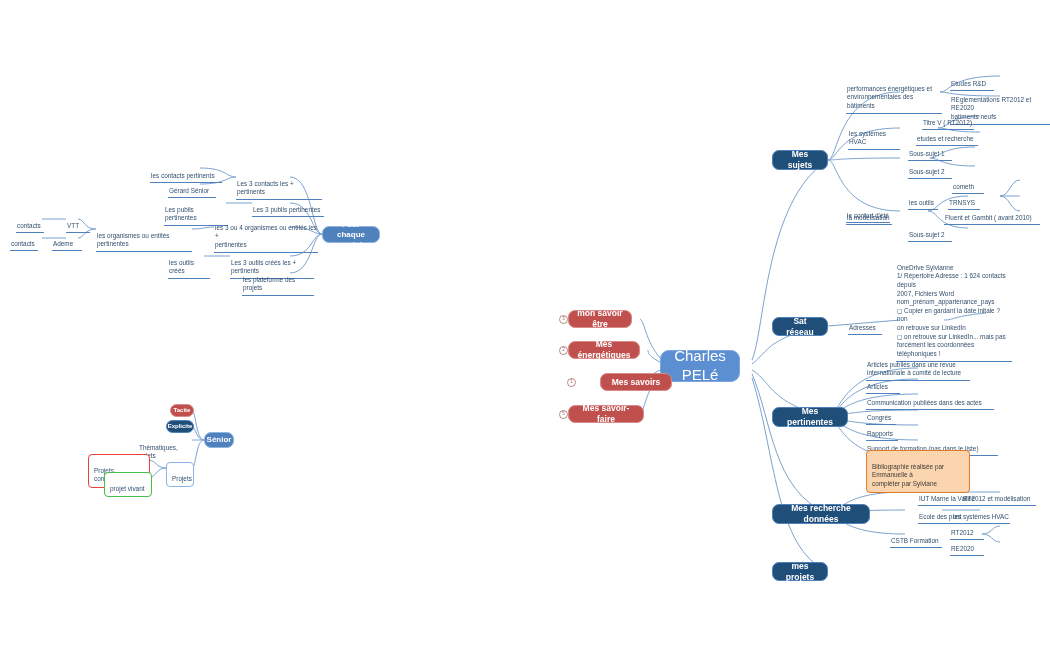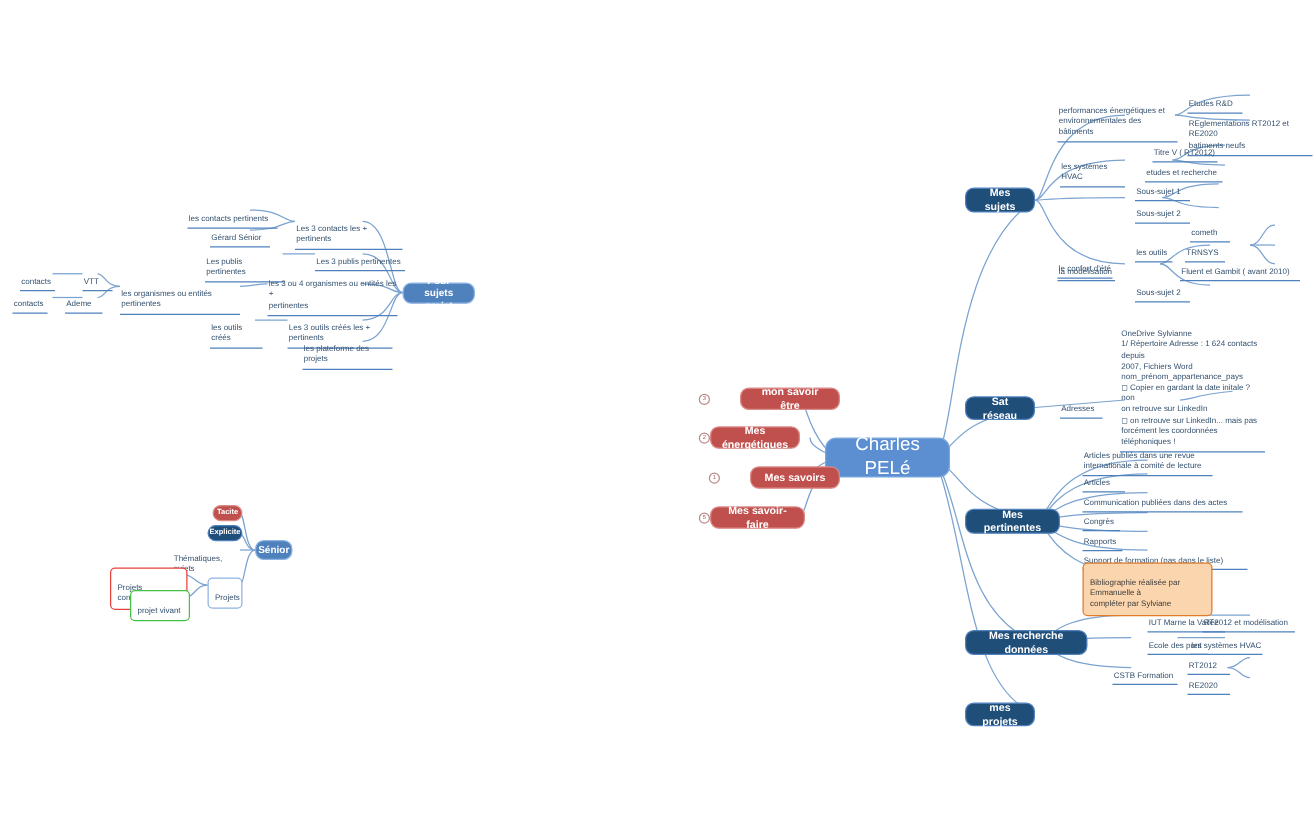--- a/index.html
+++ b/index.html
@@ -198,25 +198,25 @@
 
       <path d="M204 440 C 196 440 196 411 192 411"></path>
       <path d="M204 440 C 196 440 196 427 192 427"></path>
       <path d="M204 440 C 196 440 196 440 192 440"></path>
       <path d="M204 440 C 196 440 196 468 192 468"></path>
       <path d="M166 468 C 156 468 156 460 148 460"></path>
       <path d="M166 468 C 156 468 156 478 148 478"></path>
     </g>
   </svg>
 
-  <div class="node pill central" style="left:660px; top:350px; width:100px; height:32px;">
+  <div class="node pill central" style="left:660px; top:350px; width:80px; height:32px;">
     <span>Charles PELé</span>
   </div>
 
-  <div class="node pill red" style="left:592px; top:310px; width:80px; height:18px;">
+  <div class="node pill red" style="left:568px; top:310px; width:64px; height:18px;">
     <span>mon savoir être</span>
   </div>
   <div class="marker" style="left:559px; top:315px;"><span>3</span></div>
 
   <div class="node pill red" style="left:568px; top:341px; width:72px; height:18px;">
     <span>Mes énergétiques</span>
   </div>
   <div class="marker" style="left:559px; top:346px;"><span>2</span></div>
 
   <div class="node pill red" style="left:600px; top:373px; width:72px; height:18px;">
@@ -351,21 +351,21 @@
   </div>
   <div class="node leaf" style="left:950px; top:536px; width:34px;">
     <span>RE2020</span>
   </div>
 
   <div class="node pill navy" style="left:772px; top:562px; width:56px; height:19px;">
     <span>mes projets</span>
   </div>
 
   <div class="node pill blue" style="left:322px; top:226px; width:58px; height:17px;">
-    <span>Pour sujets projet</span>
+    <span>Pour chaque projet</span>
   </div>
 
   <div class="node leaf" style="left:236px; top:171px; width:86px;">
     <span>Les 3 contacts les + pertinents</span>
   </div>
   <div class="node leaf" style="left:150px; top:163px; width:72px;">
     <span>les contacts pertinents</span>
   </div>
   <div class="node leaf" style="left:168px; top:178px; width:48px;">
     <span>Gérard Sénior</span>

